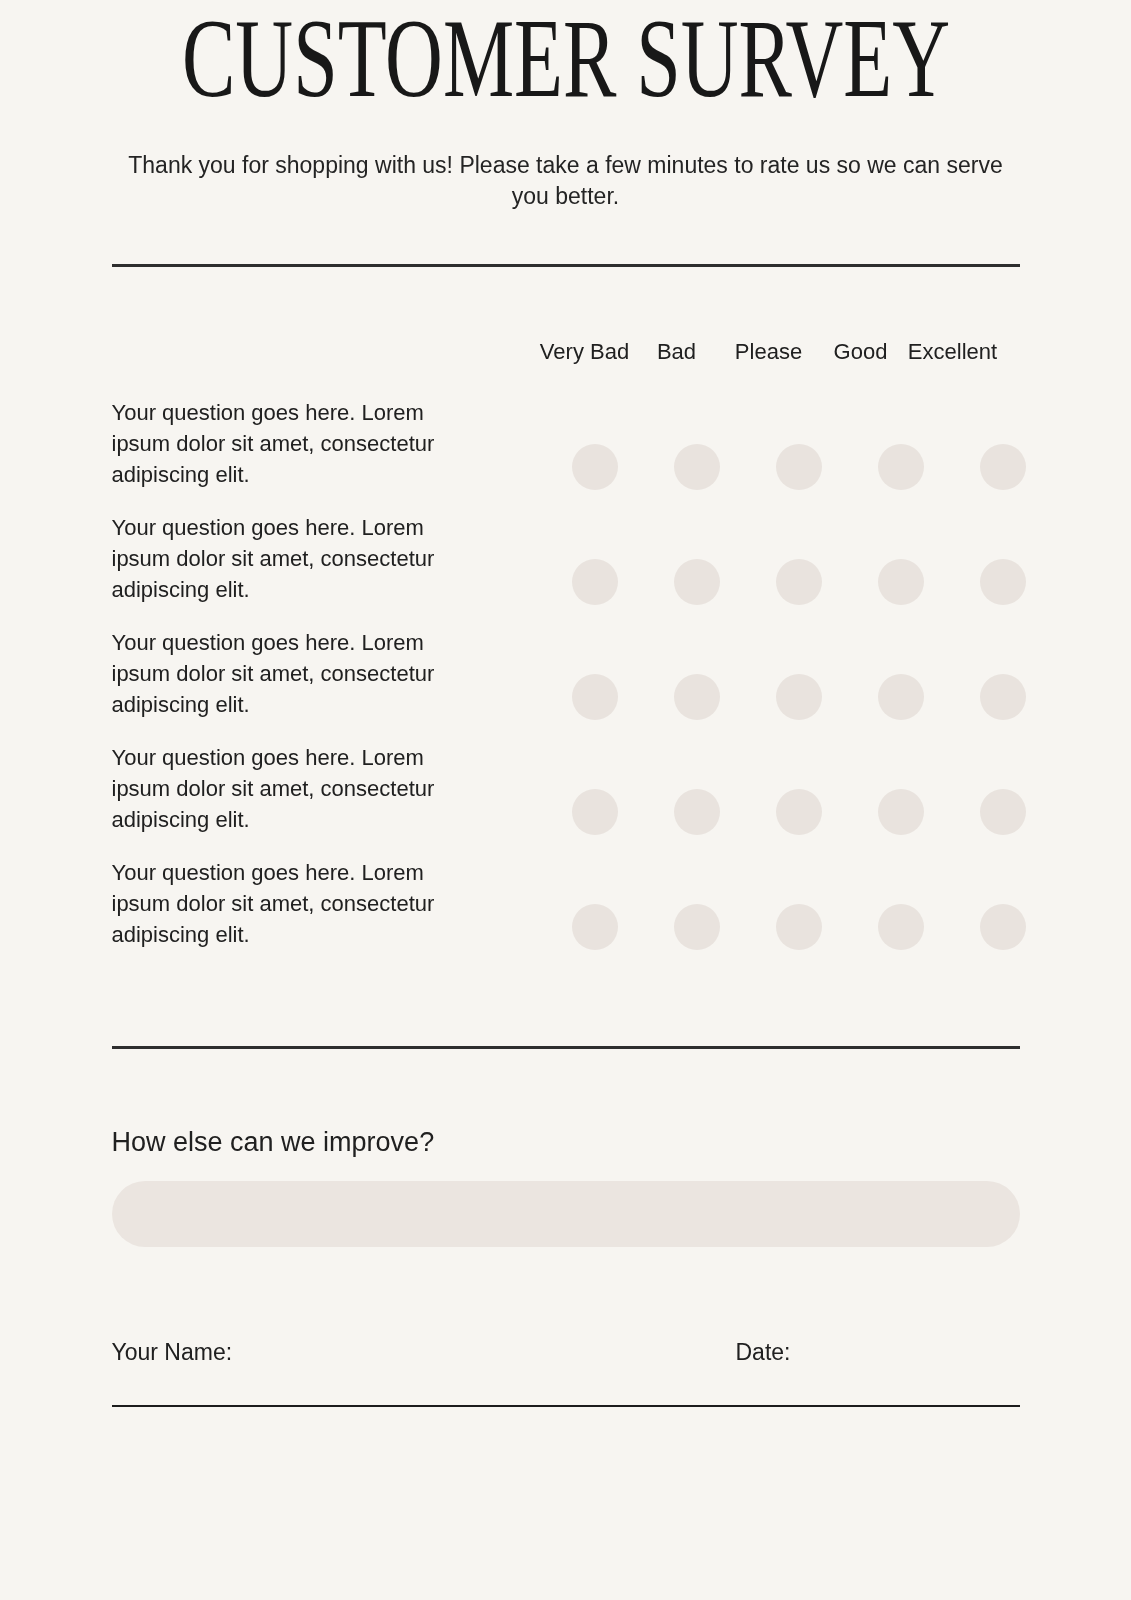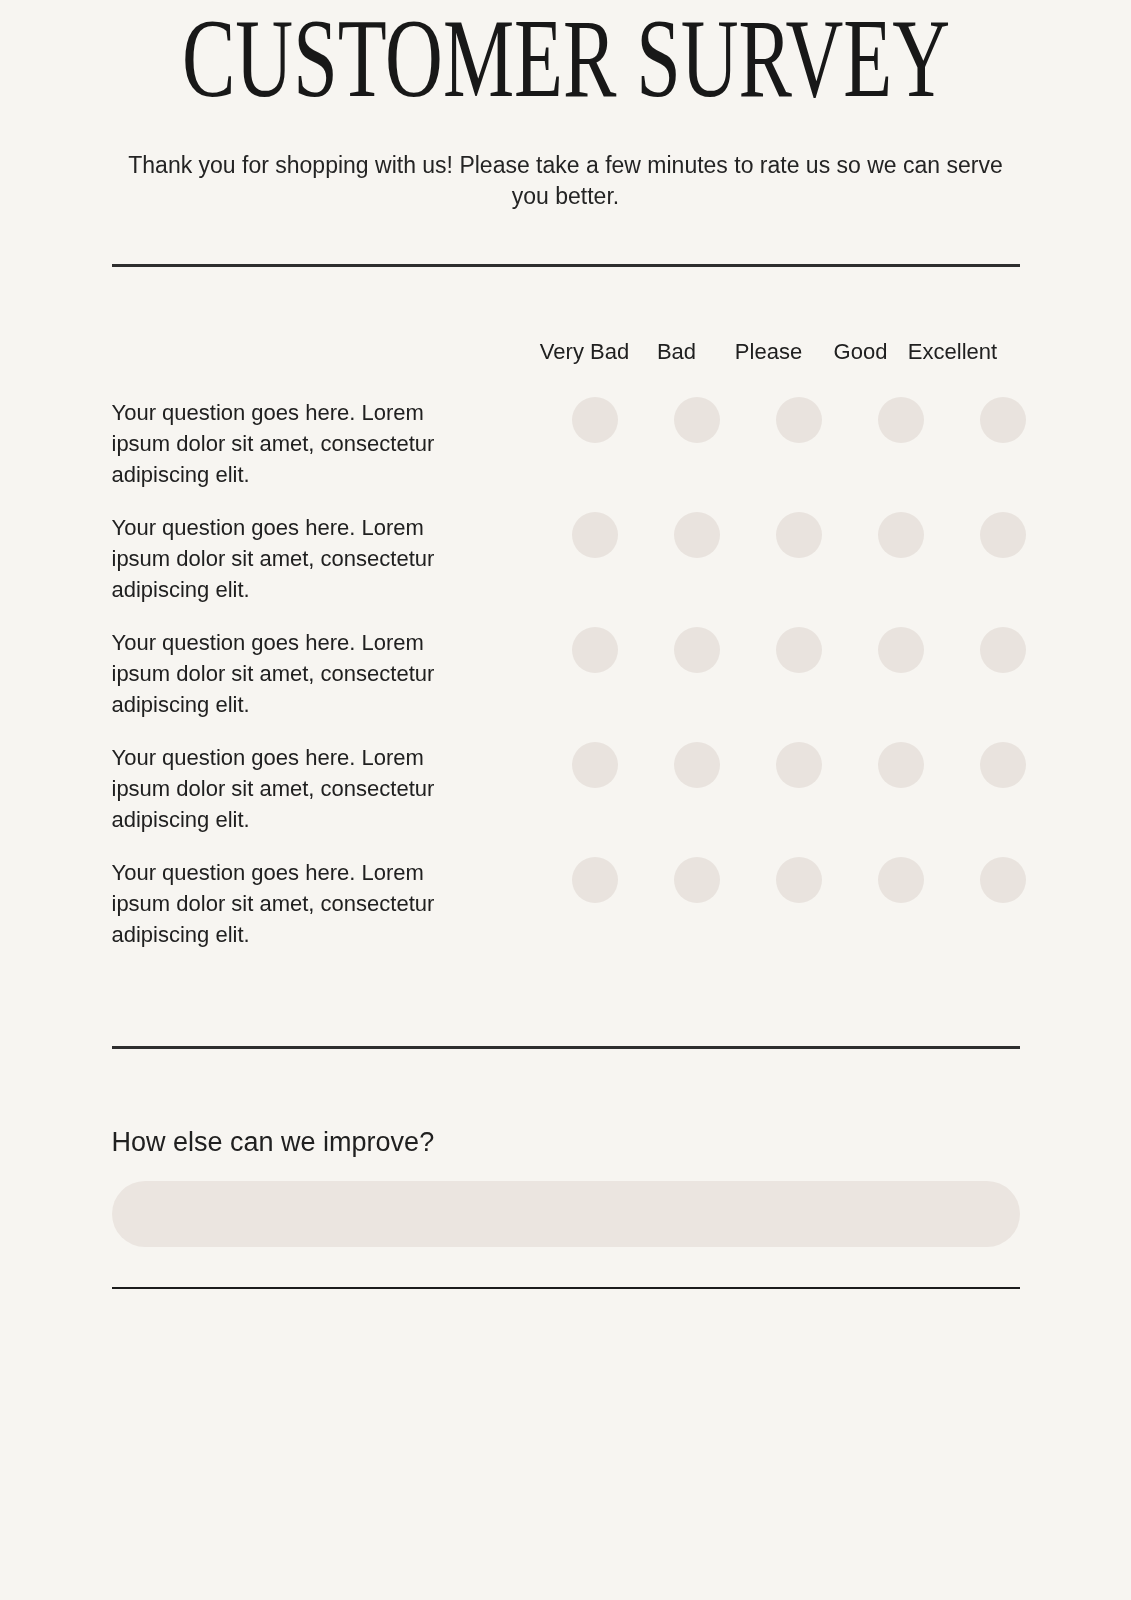--- a/index.html
+++ b/index.html
@@ -32,21 +32,21 @@
   .divider-mid{margin-top:96px;}
 
   .rating-header{display:flex;margin-top:72px;}
   .q-col{flex:0 0 427px;width:427px;}
   .r-col{
     flex:0 0 92px;width:92px;
     display:flex;justify-content:center;align-items:center;
     font-size:22px;white-space:nowrap;color:#202020;
   }
 
-  .rating-row{display:flex;align-items:flex-start;margin-top:22px;gap:10px;}
+  .rating-row{display:flex;align-items:flex-end;margin-top:22px;gap:10px;}
   .rating-row.first{margin-top:32px;}
   .q-text{font-size:22px;line-height:31px;max-width:350px;color:#202020;}
   .r-cell{flex:0 0 92px;width:92px;display:flex;justify-content:center;align-items:center;}
   .radio{
     width:46px;height:46px;border-radius:50%;
     background:#e9e3de;
   }
 
   .improve-label{margin-top:80px;font-size:27px;line-height:26px;color:#202020;}
   .feedback-box{
@@ -185,16 +185,20 @@
         <div class="radio"></div>
       </div>
   </div>
 
   <div class="divider divider-mid"></div>
 
   <div class="improve-label">How else can we improve?</div>
 
   <div class="feedback-box"></div>
 
+  <div class="footer-row">
+    <div class="name-label">Your Name:</div>
+    <div class="date-label">Date:</div>
+  </div>
 
   <div class="bottom-line"></div>
 
 </div>
 
 </body></html>

